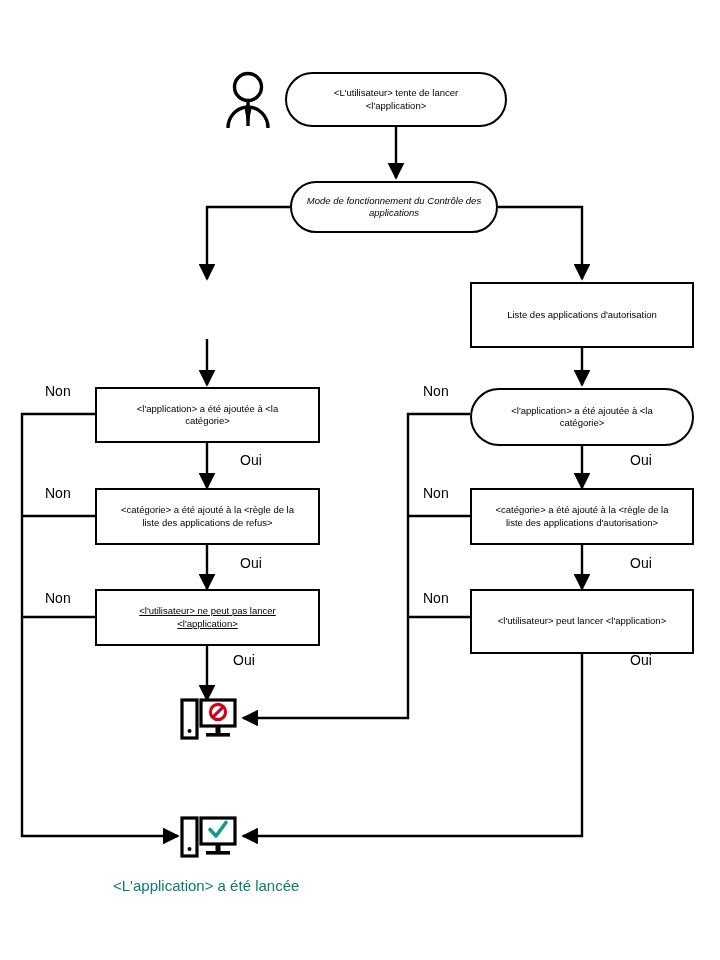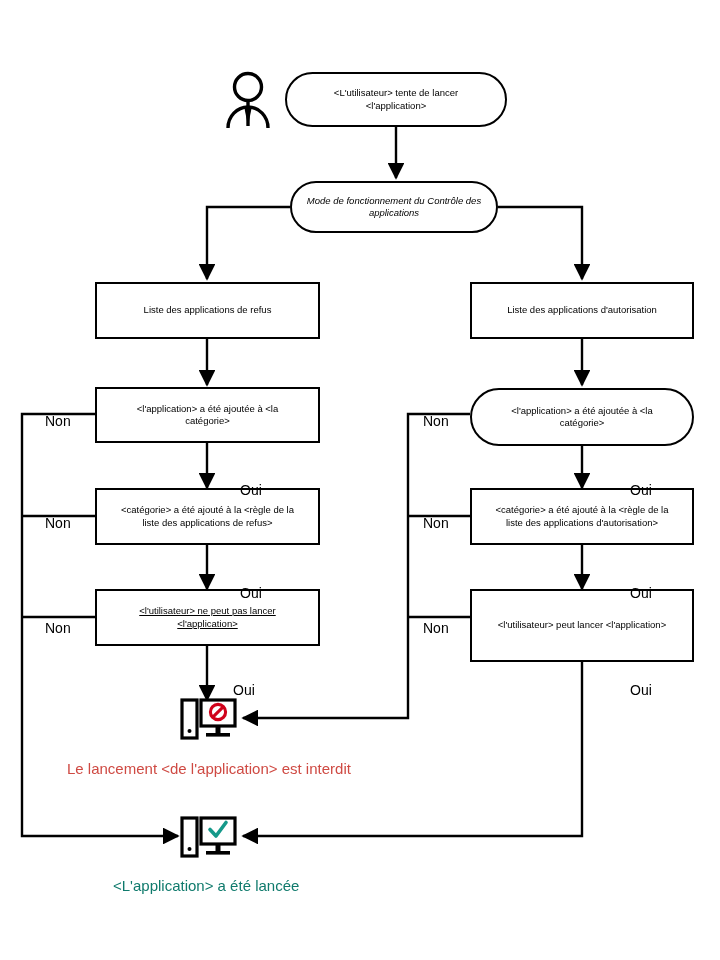--- a/index.html
+++ b/index.html
@@ -39,21 +39,20 @@
   }
   .node-rect { border-radius: 0; }
   .node-stadium { border-radius: 999px; }
   .t-xs { font-size: 9.5px; align-items: center; }
 
   .edge-label {
     position: absolute;
     font-size: 14px;
     color: #000;
     white-space: nowrap;
-    margin-top: 30px;
   }
 
   .caption {
     position: absolute;
     font-size: 15px;
     white-space: nowrap;
   }
 
   .icon-wrap {
     position: absolute;
@@ -119,25 +118,22 @@
     </span>
   </div>
 
   <div class="node node-stadium t-xs" style="left:290px; top:181px; width:208px; height:52px;font-style:italic;">
     <span>
       <span>Mode de fonctionnement du Contrôle des</span><br>
       <span>applications</span>
     </span>
   </div>
 
-  <div class="node node-rect t-xs" style="left:95px; top:282px; width:225px; height:57px;">
-    <span>Liste des applications de refus</span>
-  </div>
-
-  <div class="node node-rect t-xs" style="left:470px; top:282px; width:224px; height:57px;">
+
+  <div class="node node-rect t-xs" style="left:470px; top:282px; width:224px; height:66px;">
     <span>Liste des applications d'autorisation</span>
   </div>
 
   <div class="node node-rect t-xs" style="left:95px; top:387px; width:225px; height:56px;">
     <span>
       <span>&lt;l'application&gt; a été ajoutée à &lt;la</span><br>
       <span>catégorie&gt;</span>
     </span>
   </div>
 
@@ -162,21 +158,21 @@
     </span>
   </div>
 
   <div class="node node-rect t-xs" style="left:95px; top:589px; width:225px; height:57px;text-decoration:underline;">
     <span>
       <span>&lt;l'utilisateur&gt; ne peut pas lancer</span><br>
       <span>&lt;l'application&gt;</span>
     </span>
   </div>
 
-  <div class="node node-rect t-xs" style="left:470px; top:589px; width:224px; height:73px;">
+  <div class="node node-rect t-xs" style="left:470px; top:589px; width:224px; height:65px;">
     <span>&lt;l'utilisateur&gt; peut lancer &lt;l'application&gt;</span>
   </div>
 
   <div class="edge-label" style="left:45px; top:383px;">Non</div>
   <div class="edge-label" style="left:45px; top:485px;">Non</div>
   <div class="edge-label" style="left:45px; top:590px;">Non</div>
 
   <div class="edge-label" style="left:240px; top:452px;">Oui</div>
   <div class="edge-label" style="left:240px; top:555px;">Oui</div>
   <div class="edge-label" style="left:233px; top:652px;">Oui</div>
@@ -197,21 +193,20 @@
 
       <rect x="21" y="3" width="34" height="26" fill="#fff" stroke="#000" stroke-width="3.2"></rect>
       <rect x="35.5" y="29" width="5" height="7" fill="#000"></rect>
       <rect x="26" y="36" width="24" height="3.6" fill="#000"></rect>
 
       <circle cx="38" cy="15" r="7.6" fill="none" stroke="#d0021b" stroke-width="3.1"></circle>
       <line x1="32.8" y1="20.2" x2="43.2" y2="9.8" stroke="#d0021b" stroke-width="3.1"></line>
     </svg>
   </div>
 
-  <div class="caption" style="left:67px; top:760px; color:#cf4a43;">Le lancement &lt;de l'application&gt; est interdit</div>
 
   <div class="icon-wrap" style="left:180px; top:815px; width:58px; height:46px;">
     <svg width="58" height="46" viewBox="0 0 58 46">
       <rect x="2" y="3" width="15" height="38" fill="#fff" stroke="#000" stroke-width="3.2"></rect>
       <circle cx="9.5" cy="34" r="2" fill="#000"></circle>
       <rect x="21" y="3" width="34" height="26" fill="#fff" stroke="#000" stroke-width="3.2"></rect>
       <rect x="35.5" y="29" width="5" height="7" fill="#000"></rect>
       <rect x="26" y="36" width="24" height="3.6" fill="#000"></rect>
       <path d="M 30 14.5 L 36 21 L 46 7.5" fill="none" stroke="#15998a" stroke-width="3.6" stroke-linecap="round" stroke-linejoin="round"></path>
     </svg>

